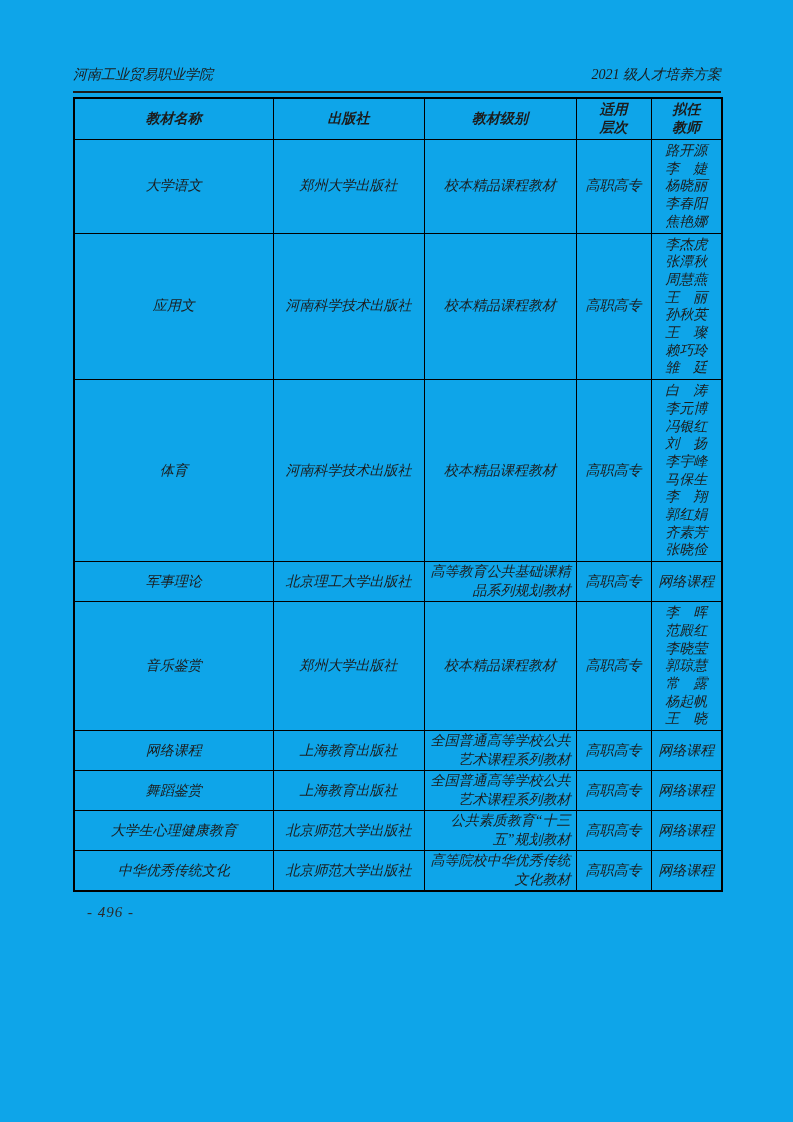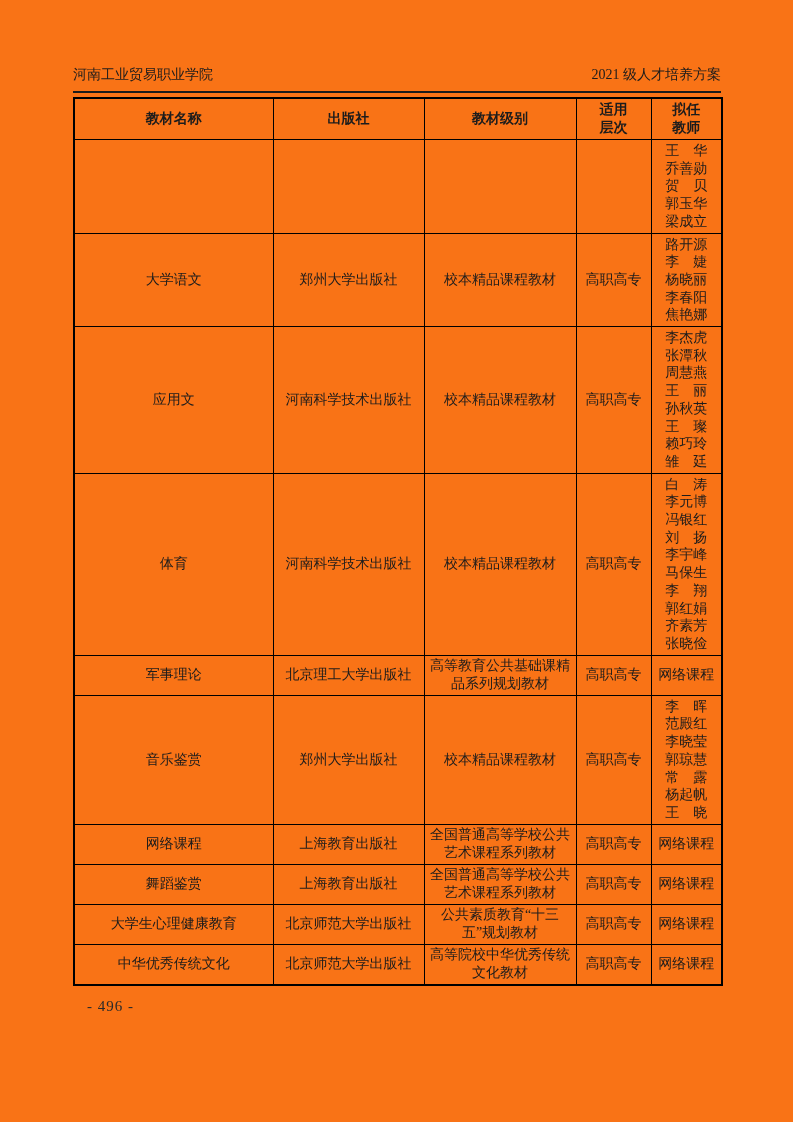--- a/index.html
+++ b/index.html
@@ -1,24 +1,25 @@
 <!DOCTYPE html>
 <html><head>
 <meta charset="utf-8">
 <style>
   html,body{margin:0;padding:0;background:#e8e8e8;}
   .page{
     position:relative;
     width:793px;height:1122px;
     margin:0 auto;
-    background:#f97316;
+    background:#0ea5e9;
     font-family:"Liberation Serif","DejaVu Serif",serif;
     color:#1c1c1c;
     overflow:hidden;
     box-sizing:border-box;
+    font-style:italic;
   }
   .content{
     position:absolute;
     left:73px;top:66px;
     width:648px;
   }
   .running-header{
     display:flex;
     justify-content:space-between;
     align-items:flex-end;
@@ -48,21 +49,21 @@
     font-weight:bold;
     height:27px;
     padding:2px 18px;
   }
   .tb td{height:36px;line-height:17.7px;}
   col.c1{width:199px;}
   col.c2{width:151px;}
   col.c3{width:152px;}
   col.c4{width:75px;}
   col.c5{width:71px;}
-  td.c-level.wrap{text-align:center;line-height:18.5px;padding:1px 5px;margin-left:7px;}
+  td.c-level.wrap{text-align:right;line-height:18.5px;padding:1px 5px;margin-left:7px;}
   td.c-teachers{padding:2px 0;}
   td.c-teachers div{line-height:17.7px;}
   .page-footer{
     margin-top:12px;
     margin-left:14px;
     font-size:15px;
     letter-spacing:1px;
     color:#2a2a2a;
   }
 </style>
@@ -89,33 +90,20 @@
         <tr>
           <th>教材名称</th>
           <th>出版社</th>
           <th>教材级别</th>
           <th>适用层次</th>
           <th>拟任教师</th>
         </tr>
       </thead>
       <tbody>
           <tr>
-            <td class="c-name"></td>
-            <td class="c-pub"></td>
-            <td class="c-level"></td>
-            <td class="c-layer"></td>
-            <td class="c-teachers">
-              <div>王　华</div>
-              <div>乔善勋</div>
-              <div>贺　贝</div>
-              <div>郭玉华</div>
-              <div>梁成立</div>
-            </td>
-          </tr>
-          <tr>
             <td class="c-name">大学语文</td>
             <td class="c-pub">郑州大学出版社</td>
             <td class="c-level">校本精品课程教材</td>
             <td class="c-layer">高职高专</td>
             <td class="c-teachers">
               <div>路开源</div>
               <div>李　婕</div>
               <div>杨晓丽</div>
               <div>李春阳</div>
               <div>焦艳娜</div>

